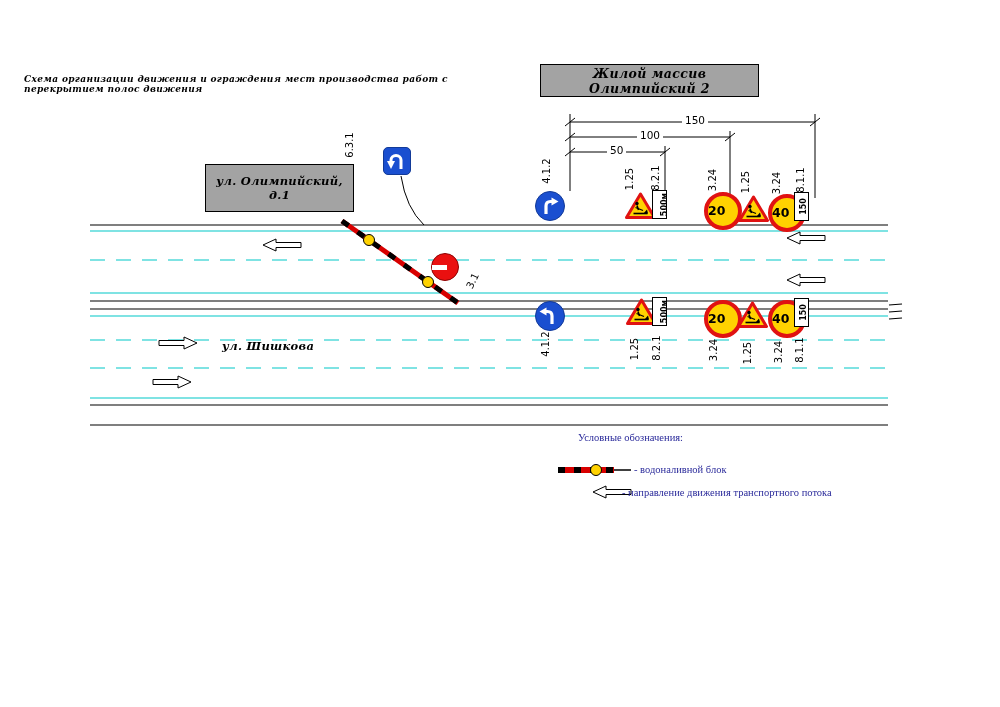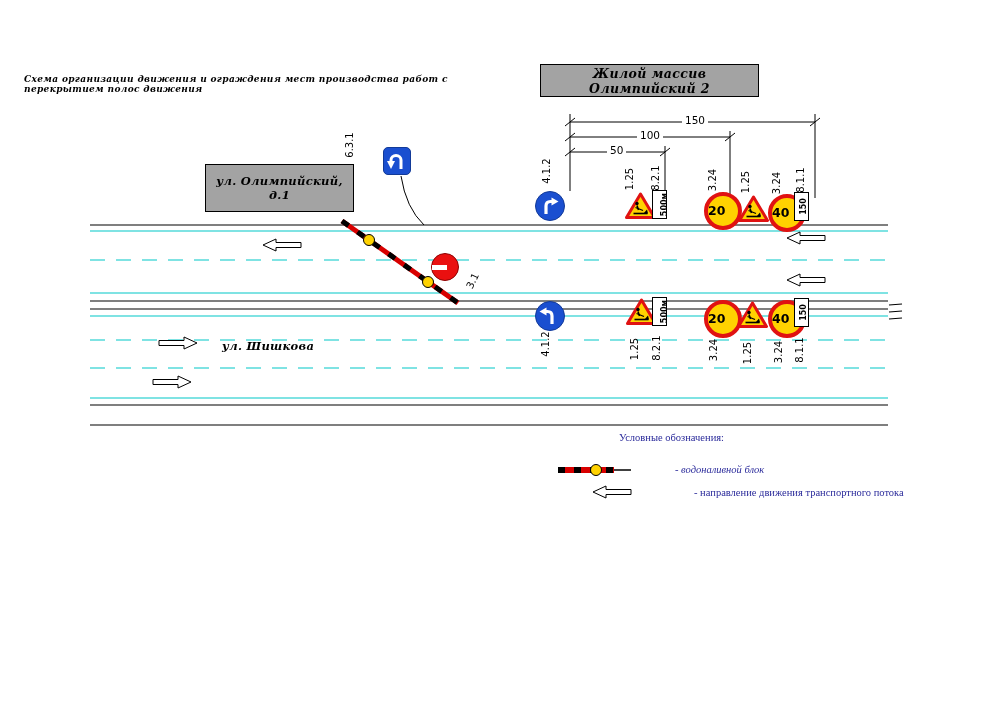--- a/index.html
+++ b/index.html
@@ -23,21 +23,21 @@
   .sign{position:absolute;display:flex;align-items:center;justify-content:flex-start;}
   .sign-blue{width:28px;height:28px;border-radius:50%;background:#1a4fd0;border:1px solid #123a98;}
   .sign-uturn{width:26px;height:26px;border-radius:5px;background:#1a4fd0;border:1px solid #123a98;}
   .sign-speed{width:30px;height:30px;border-radius:50%;background:#ffd200;border:4.5px solid #e01212;
               font-weight:700;font-size:12.5px;line-height:1;}
   .sign-rect{width:13px;height:27px;background:#fff;border:1px solid #000;overflow:hidden;}
   .sign-rect span{transform:rotate(-90deg);font-size:8px;font-weight:700;white-space:nowrap;}
   .sign-noentry{width:26px;height:26px;border-radius:50%;background:#ea1010;border:1px solid #8d0000;}
   .sign-noentry .bar{width:15px;height:5px;background:#fff;}
   .legend-text{position:absolute;font-family:"Liberation Serif","DejaVu Serif",serif;
-               font-size:10.5px;color:#2b2b9b;white-space:nowrap;margin-left:41px;}
+               font-size:10.5px;color:#2b2b9b;white-space:nowrap;}
 </style>
 </head>
 <body>
 
 <svg class="plan" width="1000" height="707" viewBox="0 0 1000 707">
   <defs>
     <path id="flowarrow" d="M -19 -2.5 L 6 -2.5 L 6 -6 L 19 0 L 6 6 L 6 2.5 L -19 2.5 Z"></path>
   </defs>
 
   <g stroke="#000" stroke-width="1.2">
@@ -220,14 +220,14 @@
 <div class="vlabel" style="left:526px;top:338px;">4.1.2</div>
 <div class="vlabel" style="left:615px;top:343px;">1.25</div>
 <div class="vlabel" style="left:637px;top:342px;">8.2.1</div>
 <div class="vlabel" style="left:694px;top:344px;">3.24</div>
 <div class="vlabel" style="left:728px;top:347px;">1.25</div>
 <div class="vlabel" style="left:759px;top:346px;">3.24</div>
 <div class="vlabel" style="left:780px;top:344px;">8.1.1</div>
 <div class="vlabel tilt" style="left:453px;top:275px;">3.1</div>
 
 <div class="legend-text" style="left:578px;top:432px;">Условные обозначения:</div>
-<div class="legend-text" style="left:634px;top:464px;font-style:italic;">- водоналивной блок</div>
-<div class="legend-text" style="left:653px;top:487px;">- направление движения транспортного потока</div>
+<div class="legend-text" style="left:634px;top:464px;">- водоналивной блок</div>
+<div class="legend-text" style="left:622px;top:487px;">- направление движения транспортного потока</div>
 
 </body></html>

